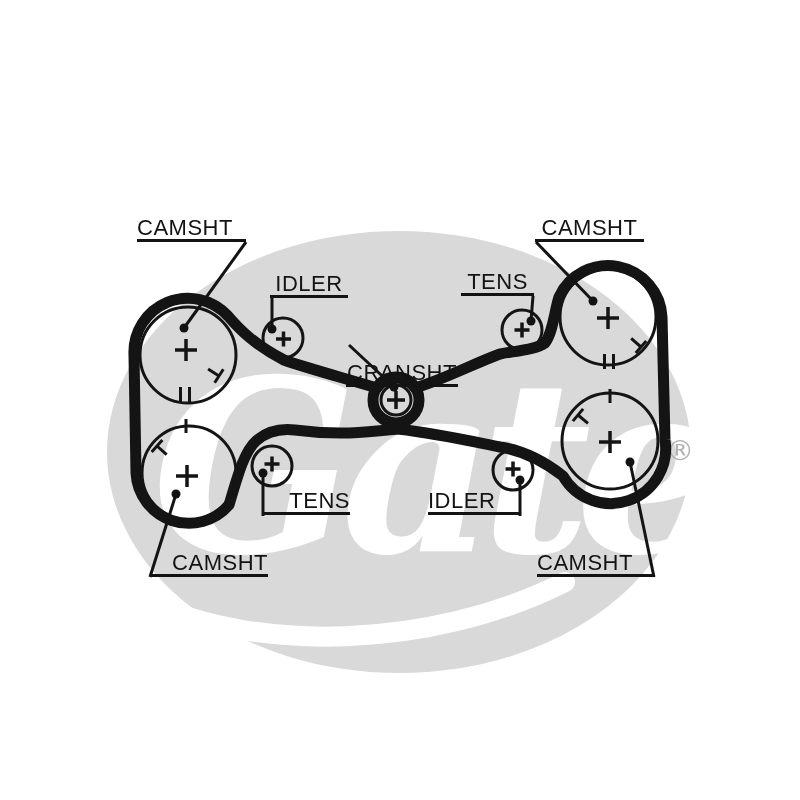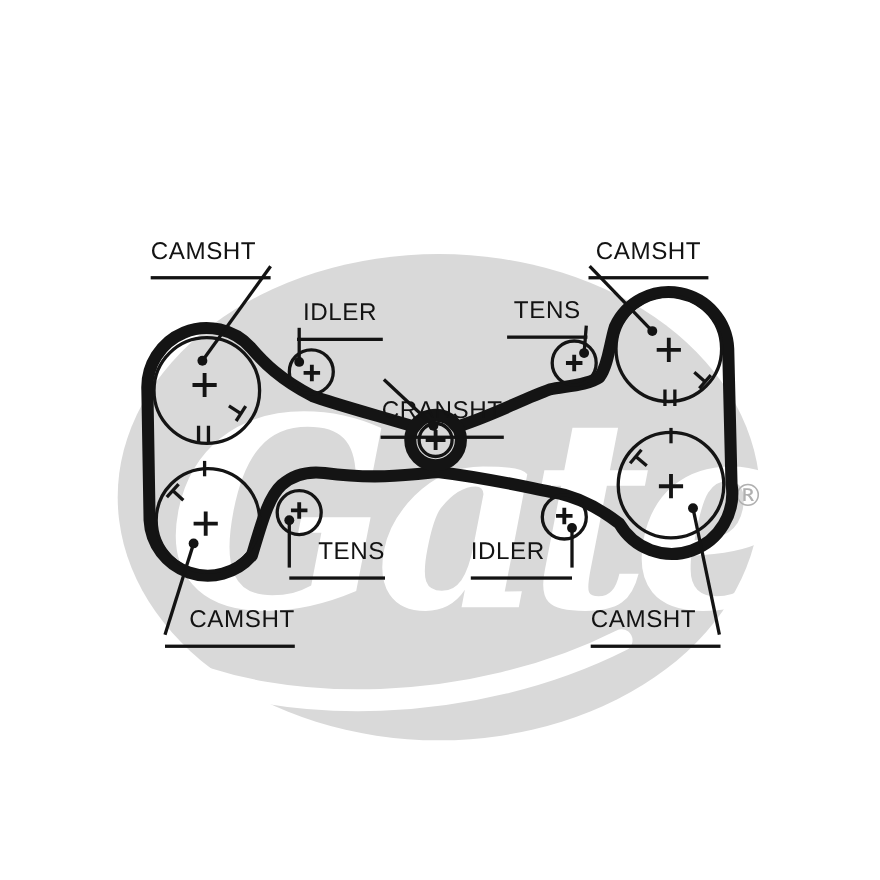--- a/index.html
+++ b/index.html
@@ -12,21 +12,21 @@
     font-family: "Liberation Sans", sans-serif;
   }
   .stage svg { position: absolute; left: 0; top: 0; }
   .callout {
     position: absolute;
     font-size: 22px;
     line-height: 1.0;
     letter-spacing: 0.5px;
     color: #131313;
     border-bottom: 3px solid #131313;
-    padding-bottom: 12px;
+    padding-bottom: 0;
     white-space: nowrap;
   }
   .ta-l { text-align: left; }
   .ta-c { text-align: center; }
   .ta-r { text-align: right; }
   .wm-text {
     font-family: "DejaVu Serif", serif;
     font-style: italic;
     font-weight: bold;
   }

